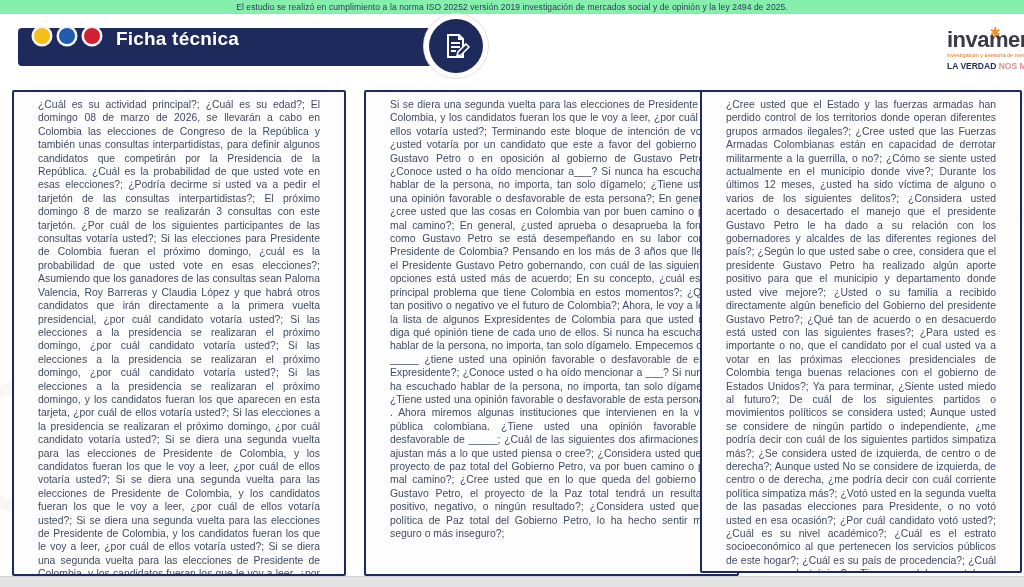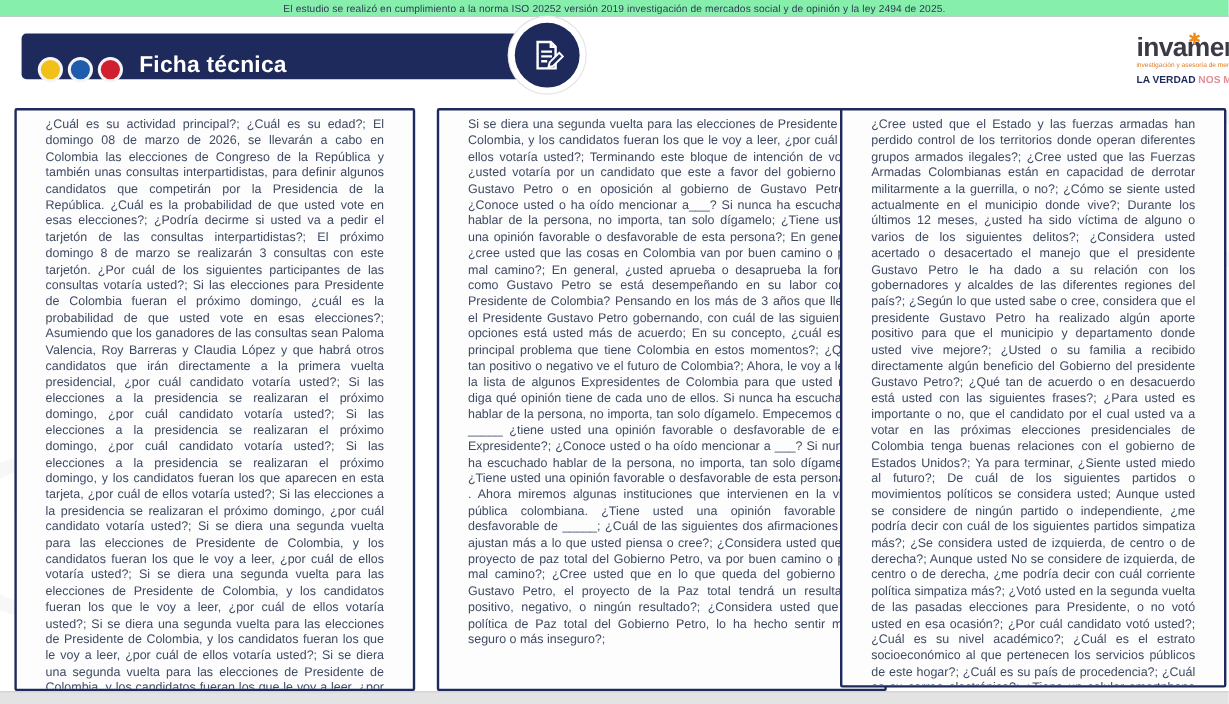--- a/index.html
+++ b/index.html
@@ -14,21 +14,21 @@
     background:#86efac;border-bottom:1px solid #c6c6c8;
     display:flex;align-items:center;justify-content:center;
   }
   .top-strip span{
     font-size:8.5px;color:#2e3b55;letter-spacing:.1px;white-space:nowrap;
   }
   
   .header-bar{
     position:absolute;top:28px;left:18px;width:424px;height:38px;
     background:#1e2a5c;border-radius:4px;
-    display:flex;align-items:flex-end;
+    display:flex;align-items:flex-start;
   }
   .dots{display:flex;align-items:center;gap:9px;margin-left:16px;}
   .dot{width:16px;height:16px;border-radius:50%;box-shadow:0 0 0 2.5px #f5f5f7;}
   .dot.y{background:#f2c019;}
   .dot.b{background:#1f5cae;}
   .dot.r{background:#d01f2f;}
   .header-title{
     color:#ffffff;font-weight:bold;font-size:19px;margin-left:16px;letter-spacing:.2px;
   }
   .badge{

